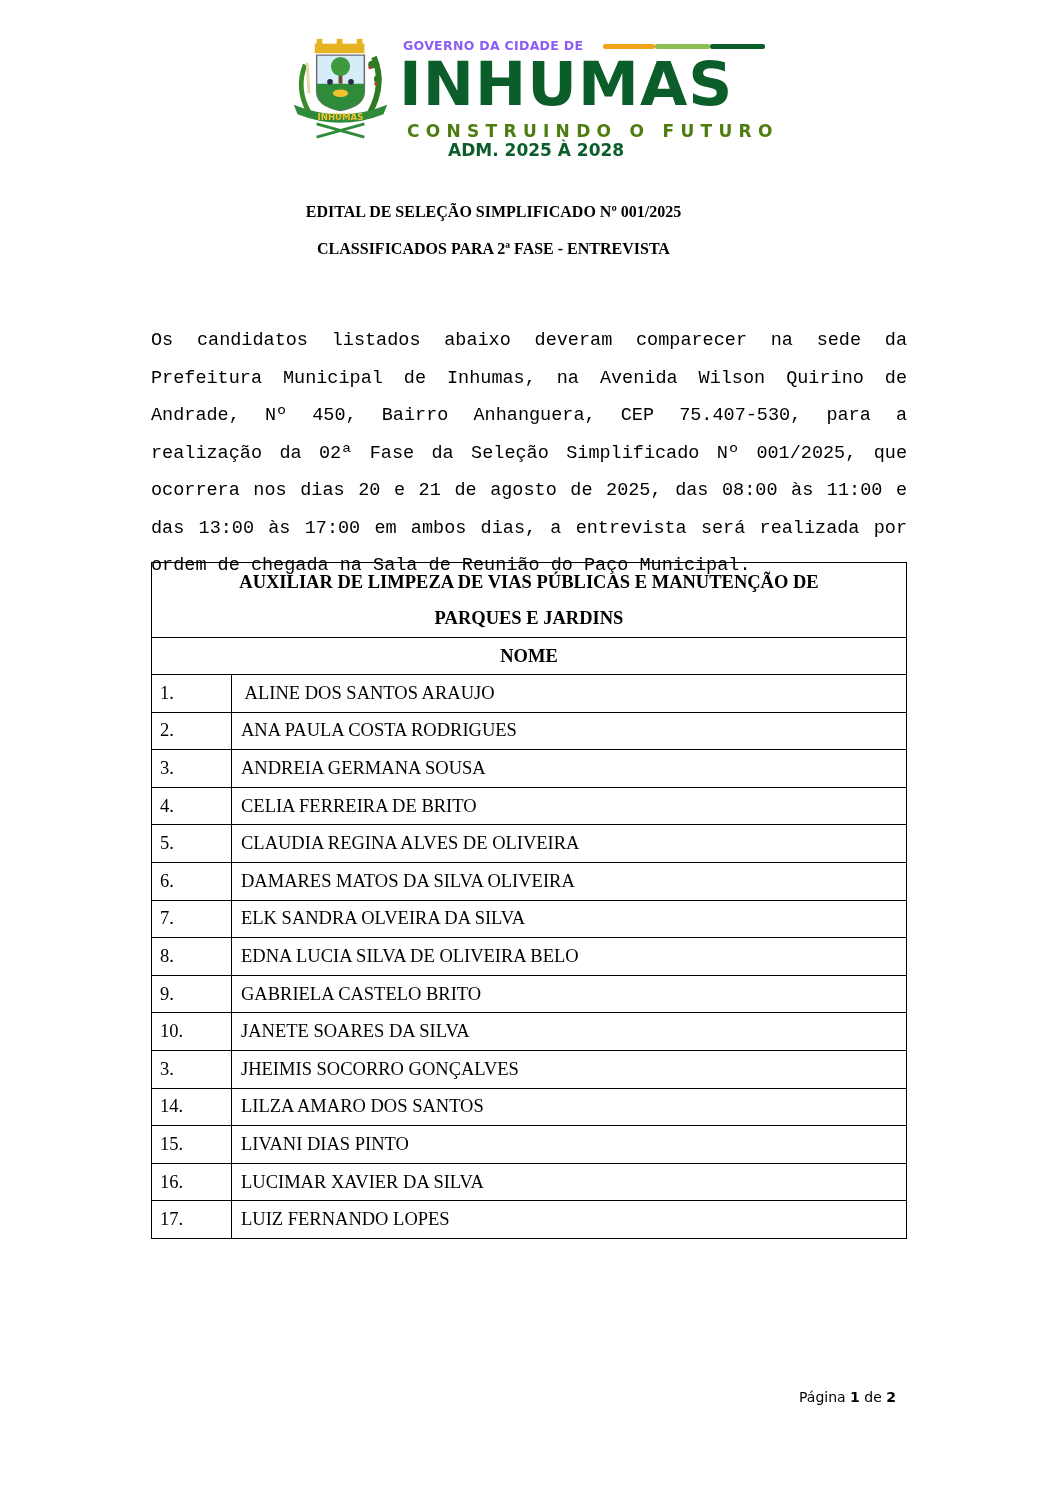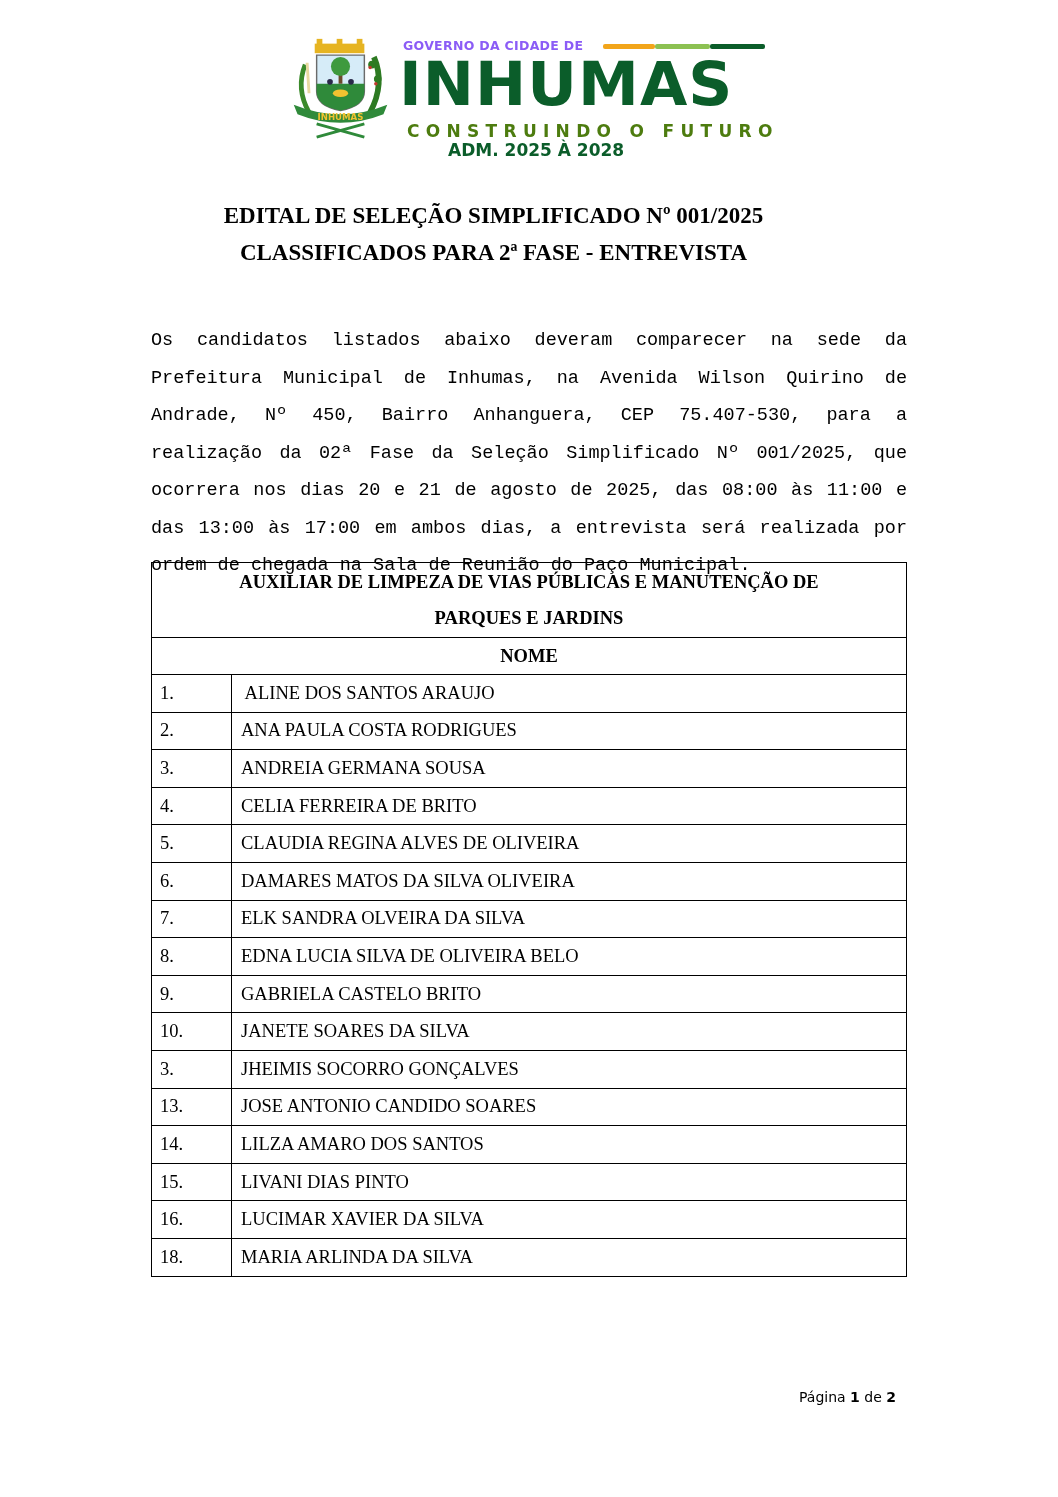--- a/index.html
+++ b/index.html
@@ -10,21 +10,21 @@
     .brand { position: absolute; left: 115px; top: 0; width: 370px; height: 130px; }
     .gov-line { position: absolute; left: 0; top: 2px; font-family: "DejaVu Sans", sans-serif; font-weight: bold; font-size: 12.5px; color: #8b5cf6; letter-spacing: 0.3px; white-space: nowrap; }
     .stripe { position: absolute; top: 8px; height: 5px; border-radius: 2px; }
     .stripe.s1 { left: 200px; width: 52px; background: #f2a51a; }
     .stripe.s2 { left: 252px; width: 55px; background: #8cc152; }
     .stripe.s3 { left: 307px; width: 55px; background: #0b5d2a; }
     .city { position: absolute; left: -4px; top: 14px; font-family: "DejaVu Sans", sans-serif; font-weight: bold; font-size: 60px; line-height: 68px; color: #0b5d2a; letter-spacing: 1px; transform: scaleX(1.02); transform-origin: left; white-space: nowrap; }
     .slogan { position: absolute; left: 4px; top: 85px; font-family: "DejaVu Sans", sans-serif; font-weight: bold; font-size: 17px; color: #4d7c0f; letter-spacing: 6.3px; white-space: nowrap; }
     .adm { position: absolute; left: 45px; top: 104px; font-family: "DejaVu Sans", sans-serif; font-weight: bold; font-size: 17px; color: #0b5d2a; white-space: nowrap; }
 
-    .title { position: absolute; left: 0; width: 987px; text-align: center; font-family: "Liberation Serif", serif; font-weight: bold; font-size: 23px; }
+    .title { position: absolute; left: 0; width: 987px; text-align: center; font-family: "Liberation Serif", serif; font-weight: bold; font-size: 16px; }
     .title.t1 { top: 203px; }
     .title.t2 { top: 240px; }
 
     .para { position: absolute; left: 151px; top: 322px; width: 756px; font-family: Liberation Mono, monospace; font-size: 18.5px; line-height: 37.5px; text-align: justify; }
 
     .table { position: absolute; left: 151px; top: 562px; width: 756px; border-collapse: collapse; font-family: "Liberation Serif", serif; font-size: 18.5px; }
     .table td, .table th { border: 1px solid #000; padding: 0; }
     .table .caption-cell { height: 74px; text-align: center; font-weight: bold; line-height: 36px; padding-top: 0; }
     .table .head-cell { height: 36px; text-align: center; font-weight: bold; }
     .table tr.row td { height: 36.6px; }
@@ -134,38 +134,34 @@
       </tr>
       <tr class="row">
         <td class="num">10.</td>
         <td class="name" style="white-space: pre;">JANETE SOARES DA SILVA</td>
       </tr>
       <tr class="row">
         <td class="num">3.</td>
         <td class="name" style="white-space: pre;">JHEIMIS SOCORRO GONÇALVES</td>
       </tr>
       <tr class="row">
-        <td class="num">13.</td>
-        <td class="name" style="white-space: pre;">JOSE ANTONIO CANDIDO SOARES</td>
-      </tr>
-      <tr class="row">
         <td class="num">14.</td>
         <td class="name" style="white-space: pre;">LILZA AMARO DOS SANTOS</td>
       </tr>
       <tr class="row">
         <td class="num">15.</td>
         <td class="name" style="white-space: pre;">LIVANI DIAS PINTO</td>
       </tr>
       <tr class="row">
         <td class="num">16.</td>
         <td class="name" style="white-space: pre;">LUCIMAR XAVIER DA SILVA</td>
       </tr>
       <tr class="row">
-        <td class="num">18.</td>
-        <td class="name" style="white-space: pre;">MARIA ARLINDA DA SILVA</td>
+        <td class="num">17.</td>
+        <td class="name" style="white-space: pre;">LUIZ FERNANDO LOPES</td>
       </tr>
     </tbody>
 </table>
 
 <div class="footer">
   <span>Página</span>
   <b>1</b>
   <span>de</span>
   <b>2</b>
 </div>

